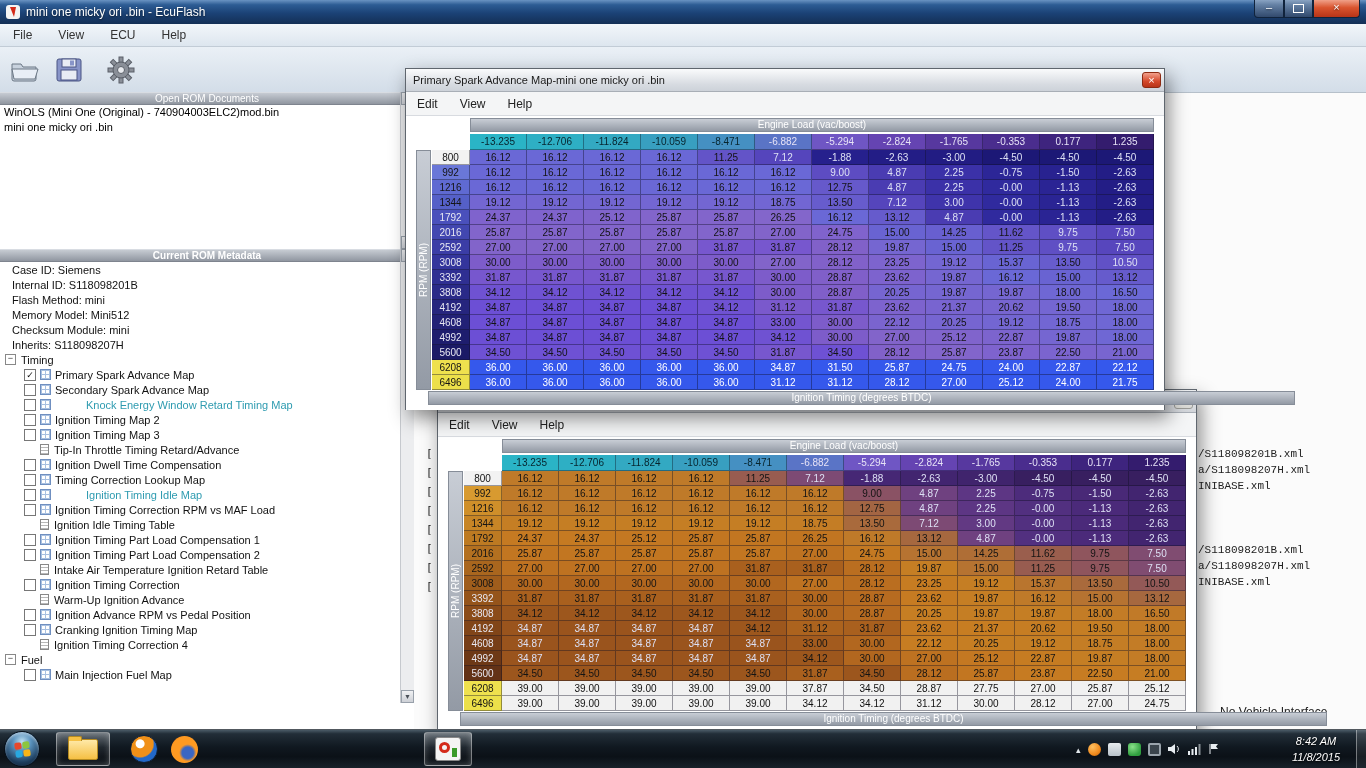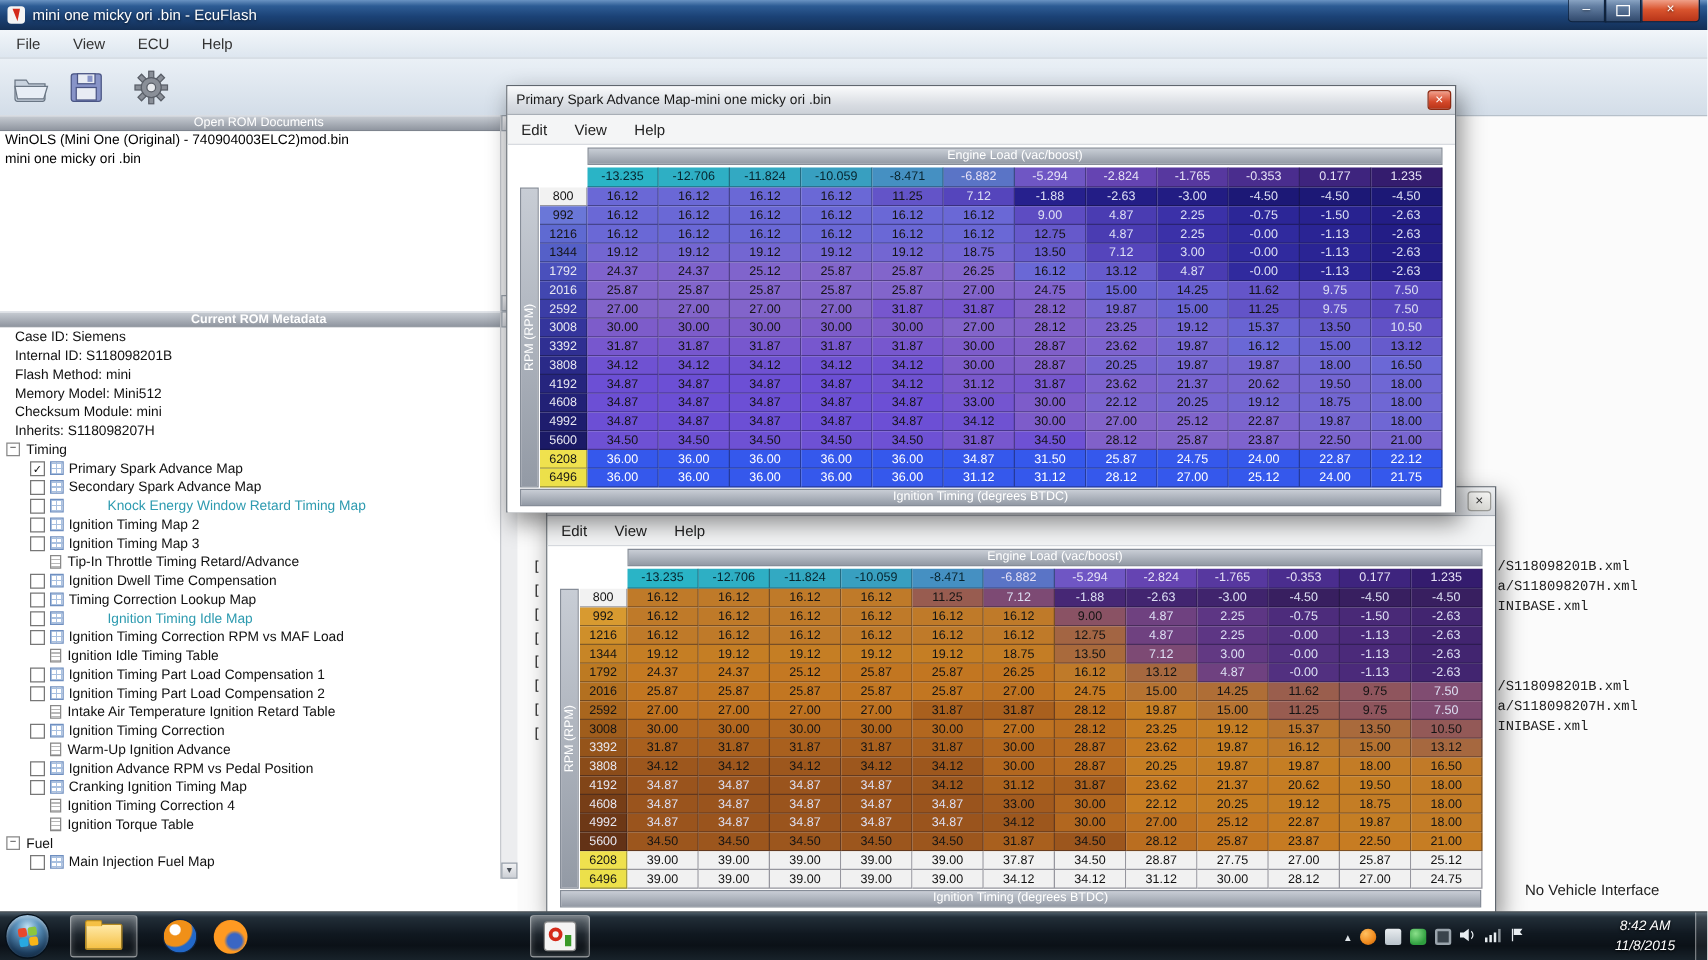--- a/index.html
+++ b/index.html
@@ -90,21 +90,21 @@
   .axisbar{background:linear-gradient(#c8cdd5,#939aa5);border:1px solid #868d98;color:#fff;font-size:10px;
     text-align:center;line-height:12px;box-sizing:border-box;}
   .eb{position:absolute;left:64px;top:2px;width:684px;height:14px;}
   .rpm-strip{position:absolute;left:10px;top:34px;width:15px;height:240px;display:flex;align-items:center;justify-content:center;}
   .rpm-strip span{writing-mode:vertical-rl;transform:rotate(180deg);font-size:10px;color:#fff;}
   .mw-grid{position:absolute;left:26px;top:18px;display:grid;
     grid-template-columns:38px repeat(12,57px);grid-template-rows:16px repeat(16,15px);}
   .lh,.rh,.cell{display:flex;align-items:center;justify-content:center;font-size:10px;box-sizing:border-box;
     border-right:1px solid rgba(15,15,35,.4);border-bottom:1px solid rgba(15,15,35,.4);}
   .corner{background:#fff;}
-  .mw-footer{position:absolute;left:10px;bottom:5px;width:737px;height:14px;}
+  .mw-footer{position:absolute;left:22px;bottom:5px;width:867px;height:14px;}
 
   
   #taskbar{position:absolute;left:0;top:729px;width:1366px;height:39px;z-index:40;
     background:linear-gradient(#4a5a66 0%,#222e38 10%,#101820 45%,#0b1117 70%,#18222a 100%);
     border-top:1px solid rgba(255,255,255,.25);box-sizing:border-box;}
   #start-orb{position:absolute;left:4px;top:1px;width:36px;height:36px;border-radius:50%;
     background:radial-gradient(circle at 50% 28%,#bfe0f2 0%,#5a92bd 30%,#1c3c5c 70%,#0c1826 100%);
     border:1px solid #06101a;box-shadow:inset 0 2px 3px rgba(255,255,255,.5);box-sizing:border-box;}
   #orb-flag{position:absolute;left:10px;top:10px;width:15px;height:15px;transform:rotate(-8deg);
     display:grid;grid-template-columns:7px 7px;grid-template-rows:7px 7px;gap:1px;}
@@ -304,25 +304,20 @@
       </div>
       <div class="trow child">
         <span class="cbox"></span>
         <span class="gridicon"></span>
         <span class="tlabel">Cranking Ignition Timing Map</span>
       </div>
       <div class="trow child">
         <span class="cbox ghost"></span>
         <span class="docicon"></span>
         <span class="tlabel">Ignition Timing Correction 4</span>
-      </div>
-      <div class="trow child">
-        <span class="cbox ghost"></span>
-        <span class="docicon"></span>
-        <span class="tlabel">Ignition Torque Table</span>
       </div>
       <div class="trow">
         <span class="expander">−</span>
         <span class="tlabel">Fuel</span>
       </div>
       <div class="trow child">
         <span class="cbox"></span>
         <span class="gridicon"></span>
         <span class="tlabel">Main Injection Fuel Map</span>
       </div>

